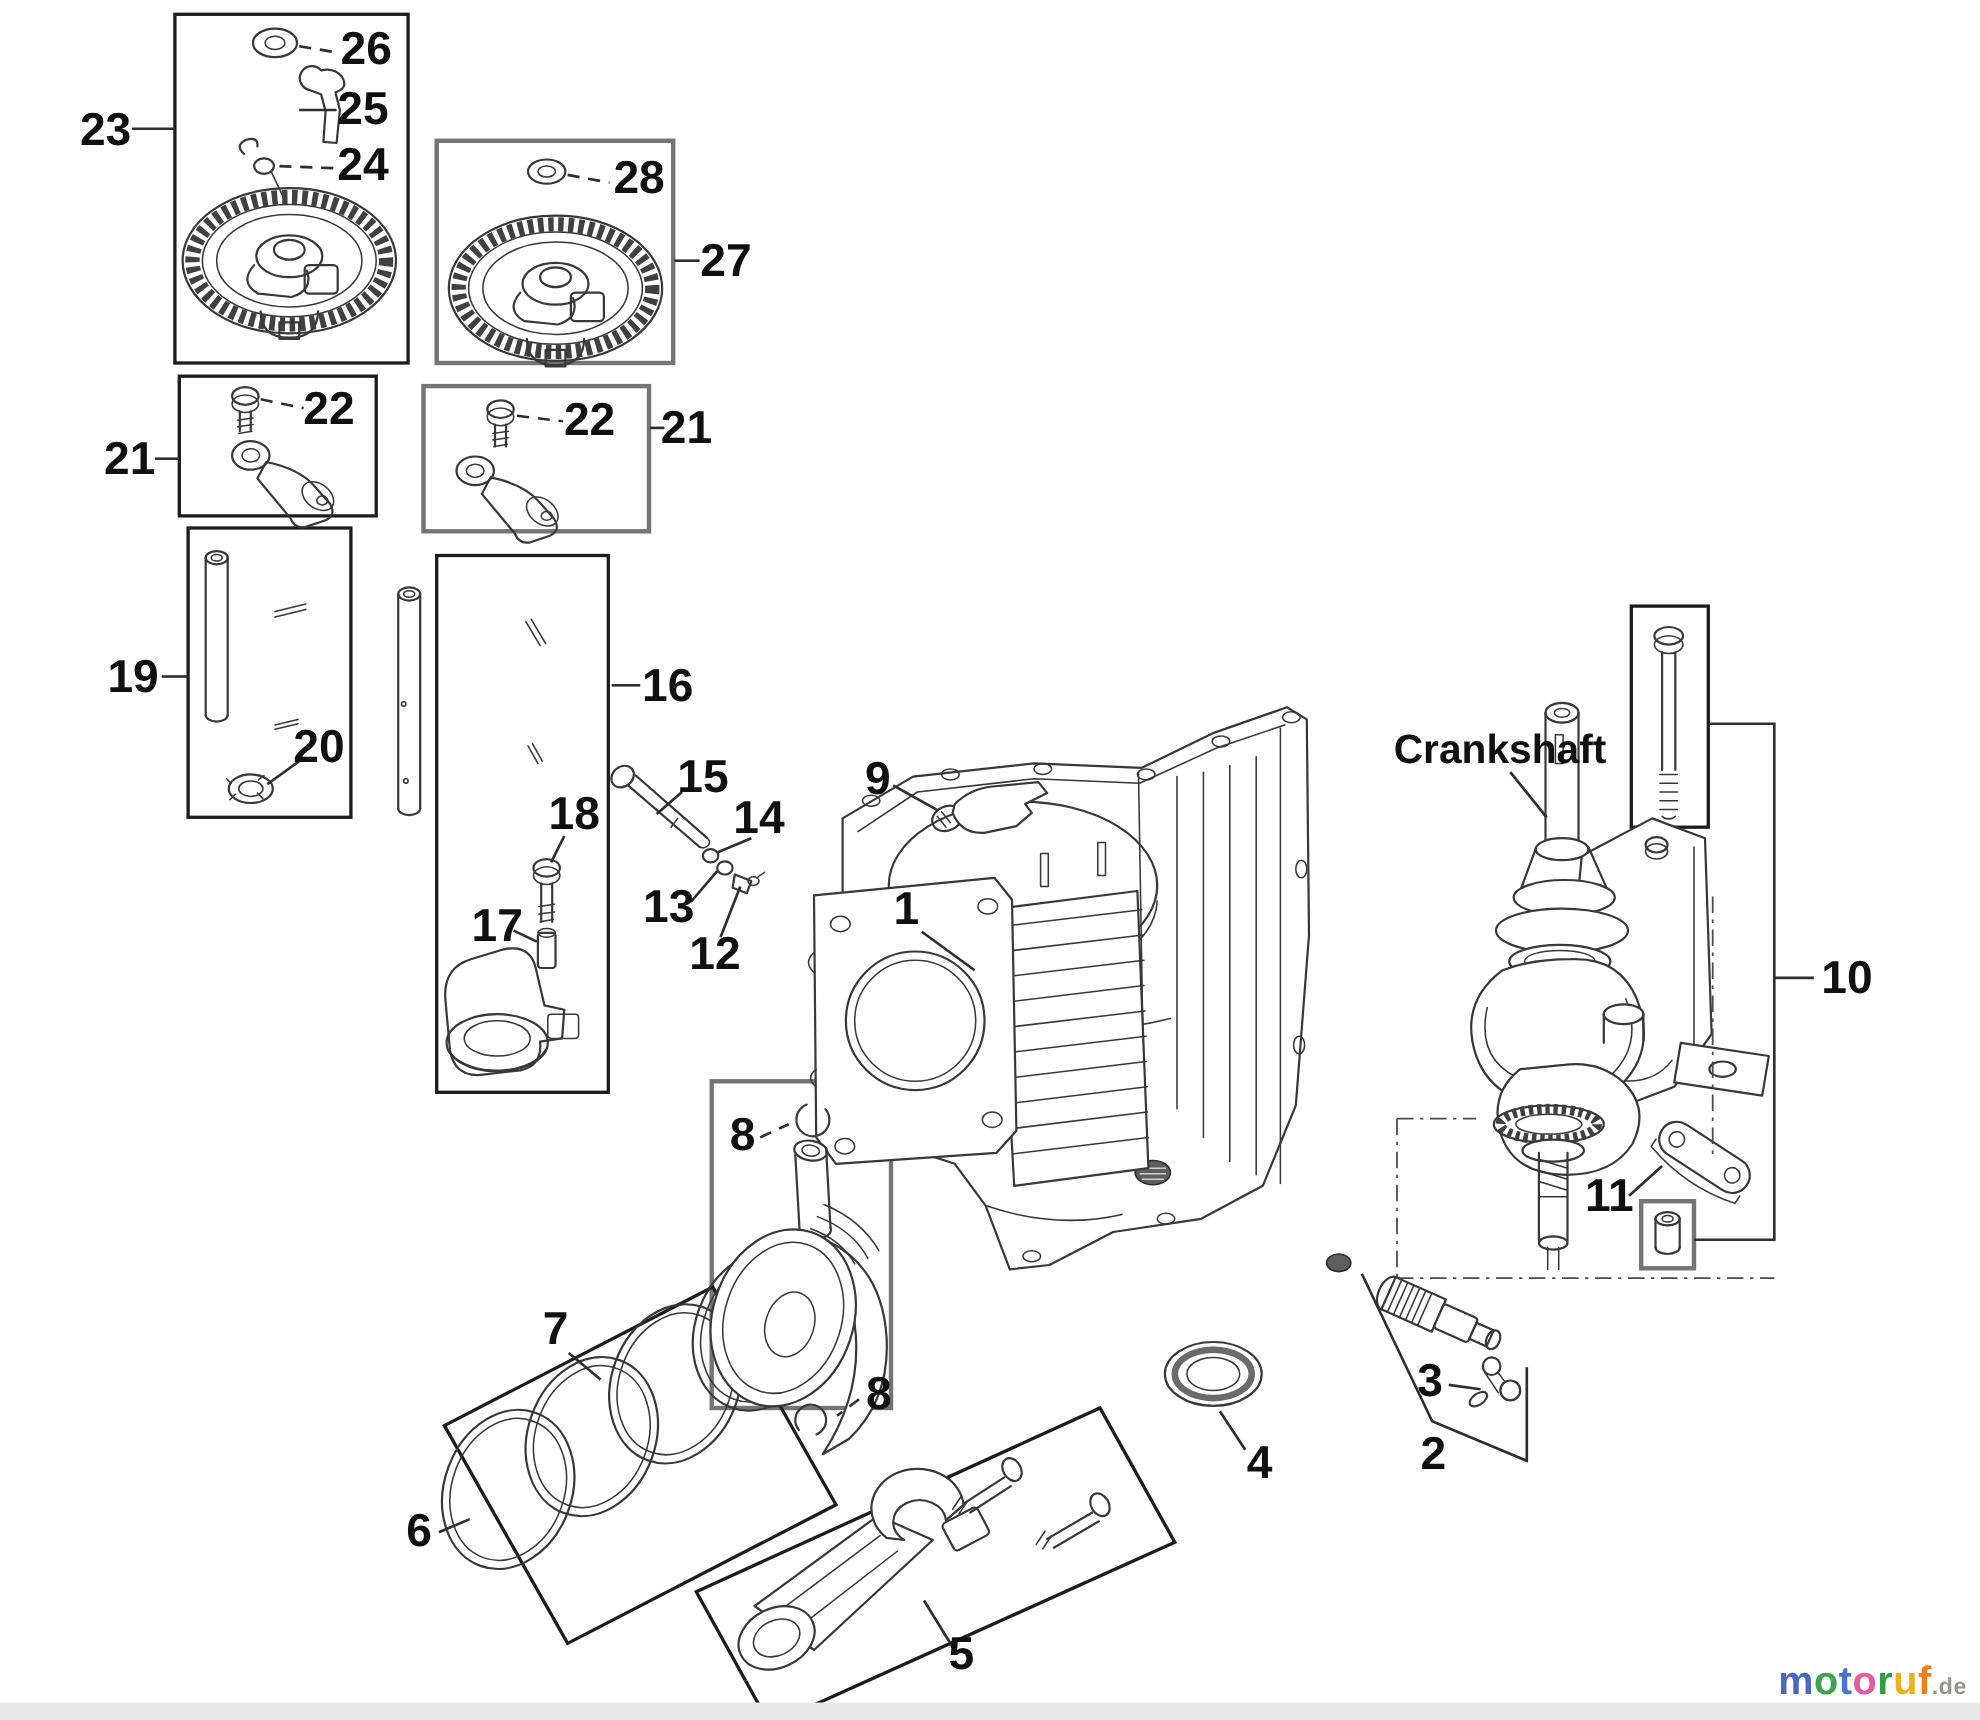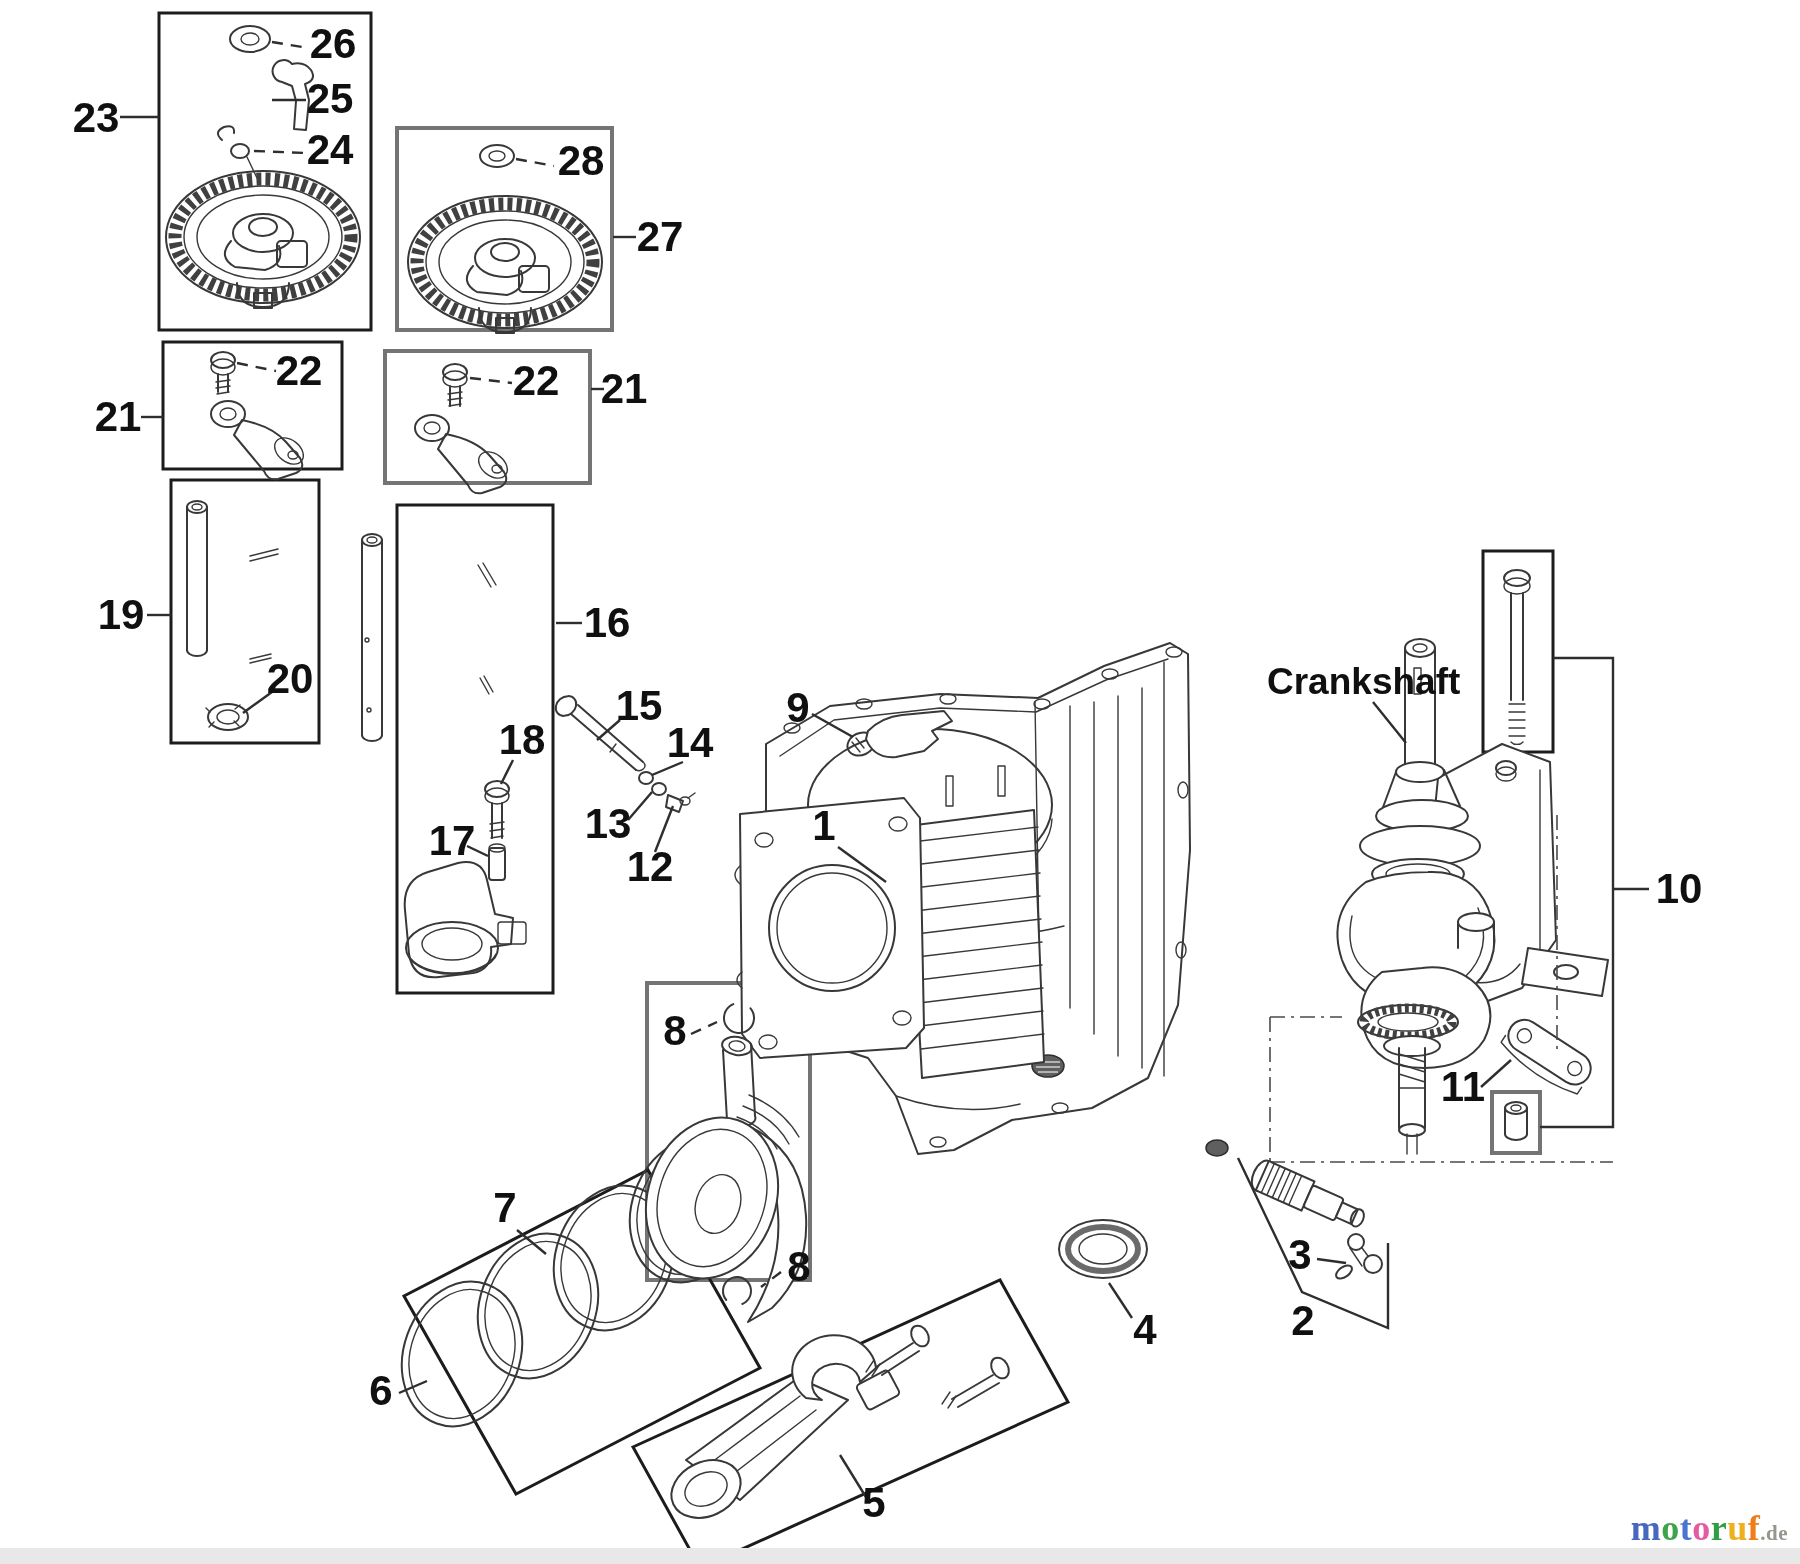--- a/index.html
+++ b/index.html
@@ -10,21 +10,21 @@
   .thin{stroke-width:1.4}
   .bk{fill:none;stroke:#1c1c1c;stroke-width:3}
   .gy{fill:none;stroke:#747474;stroke-width:4}
   .ld{fill:none;stroke:#2e2e2e;stroke-width:2.4}
   .dsh{stroke-dasharray:11 8}
   .dd{fill:none;stroke:#4a4a4a;stroke-width:1.6;stroke-dasharray:15 6 3 6}
   .teeth{fill:none;stroke:#404040}
   .dk{fill:#5f5f5f;stroke:#2e2e2e;stroke-width:1.5}
   text.lbl{font-family:"Liberation Sans",sans-serif;font-weight:700;font-size:42px;fill:#101010}
   text.cap{font-size:37px}
-  .brand{position:absolute;right:12px;bottom:2px;font-family:Liberation Serif, serif;
+  .brand{position:absolute;right:12px;bottom:2px;font-family:Liberation Sans, sans-serif;
          font-weight:700;font-size:36px;letter-spacing:.5px;line-height:1;}
   .brand .de{font-size:21px;}
 </style>
 </head>
 <body>
 
 <div class="stage">
 <svg width="1800" height="1564" viewBox="0 0 1800 1564">
 
   <defs>

